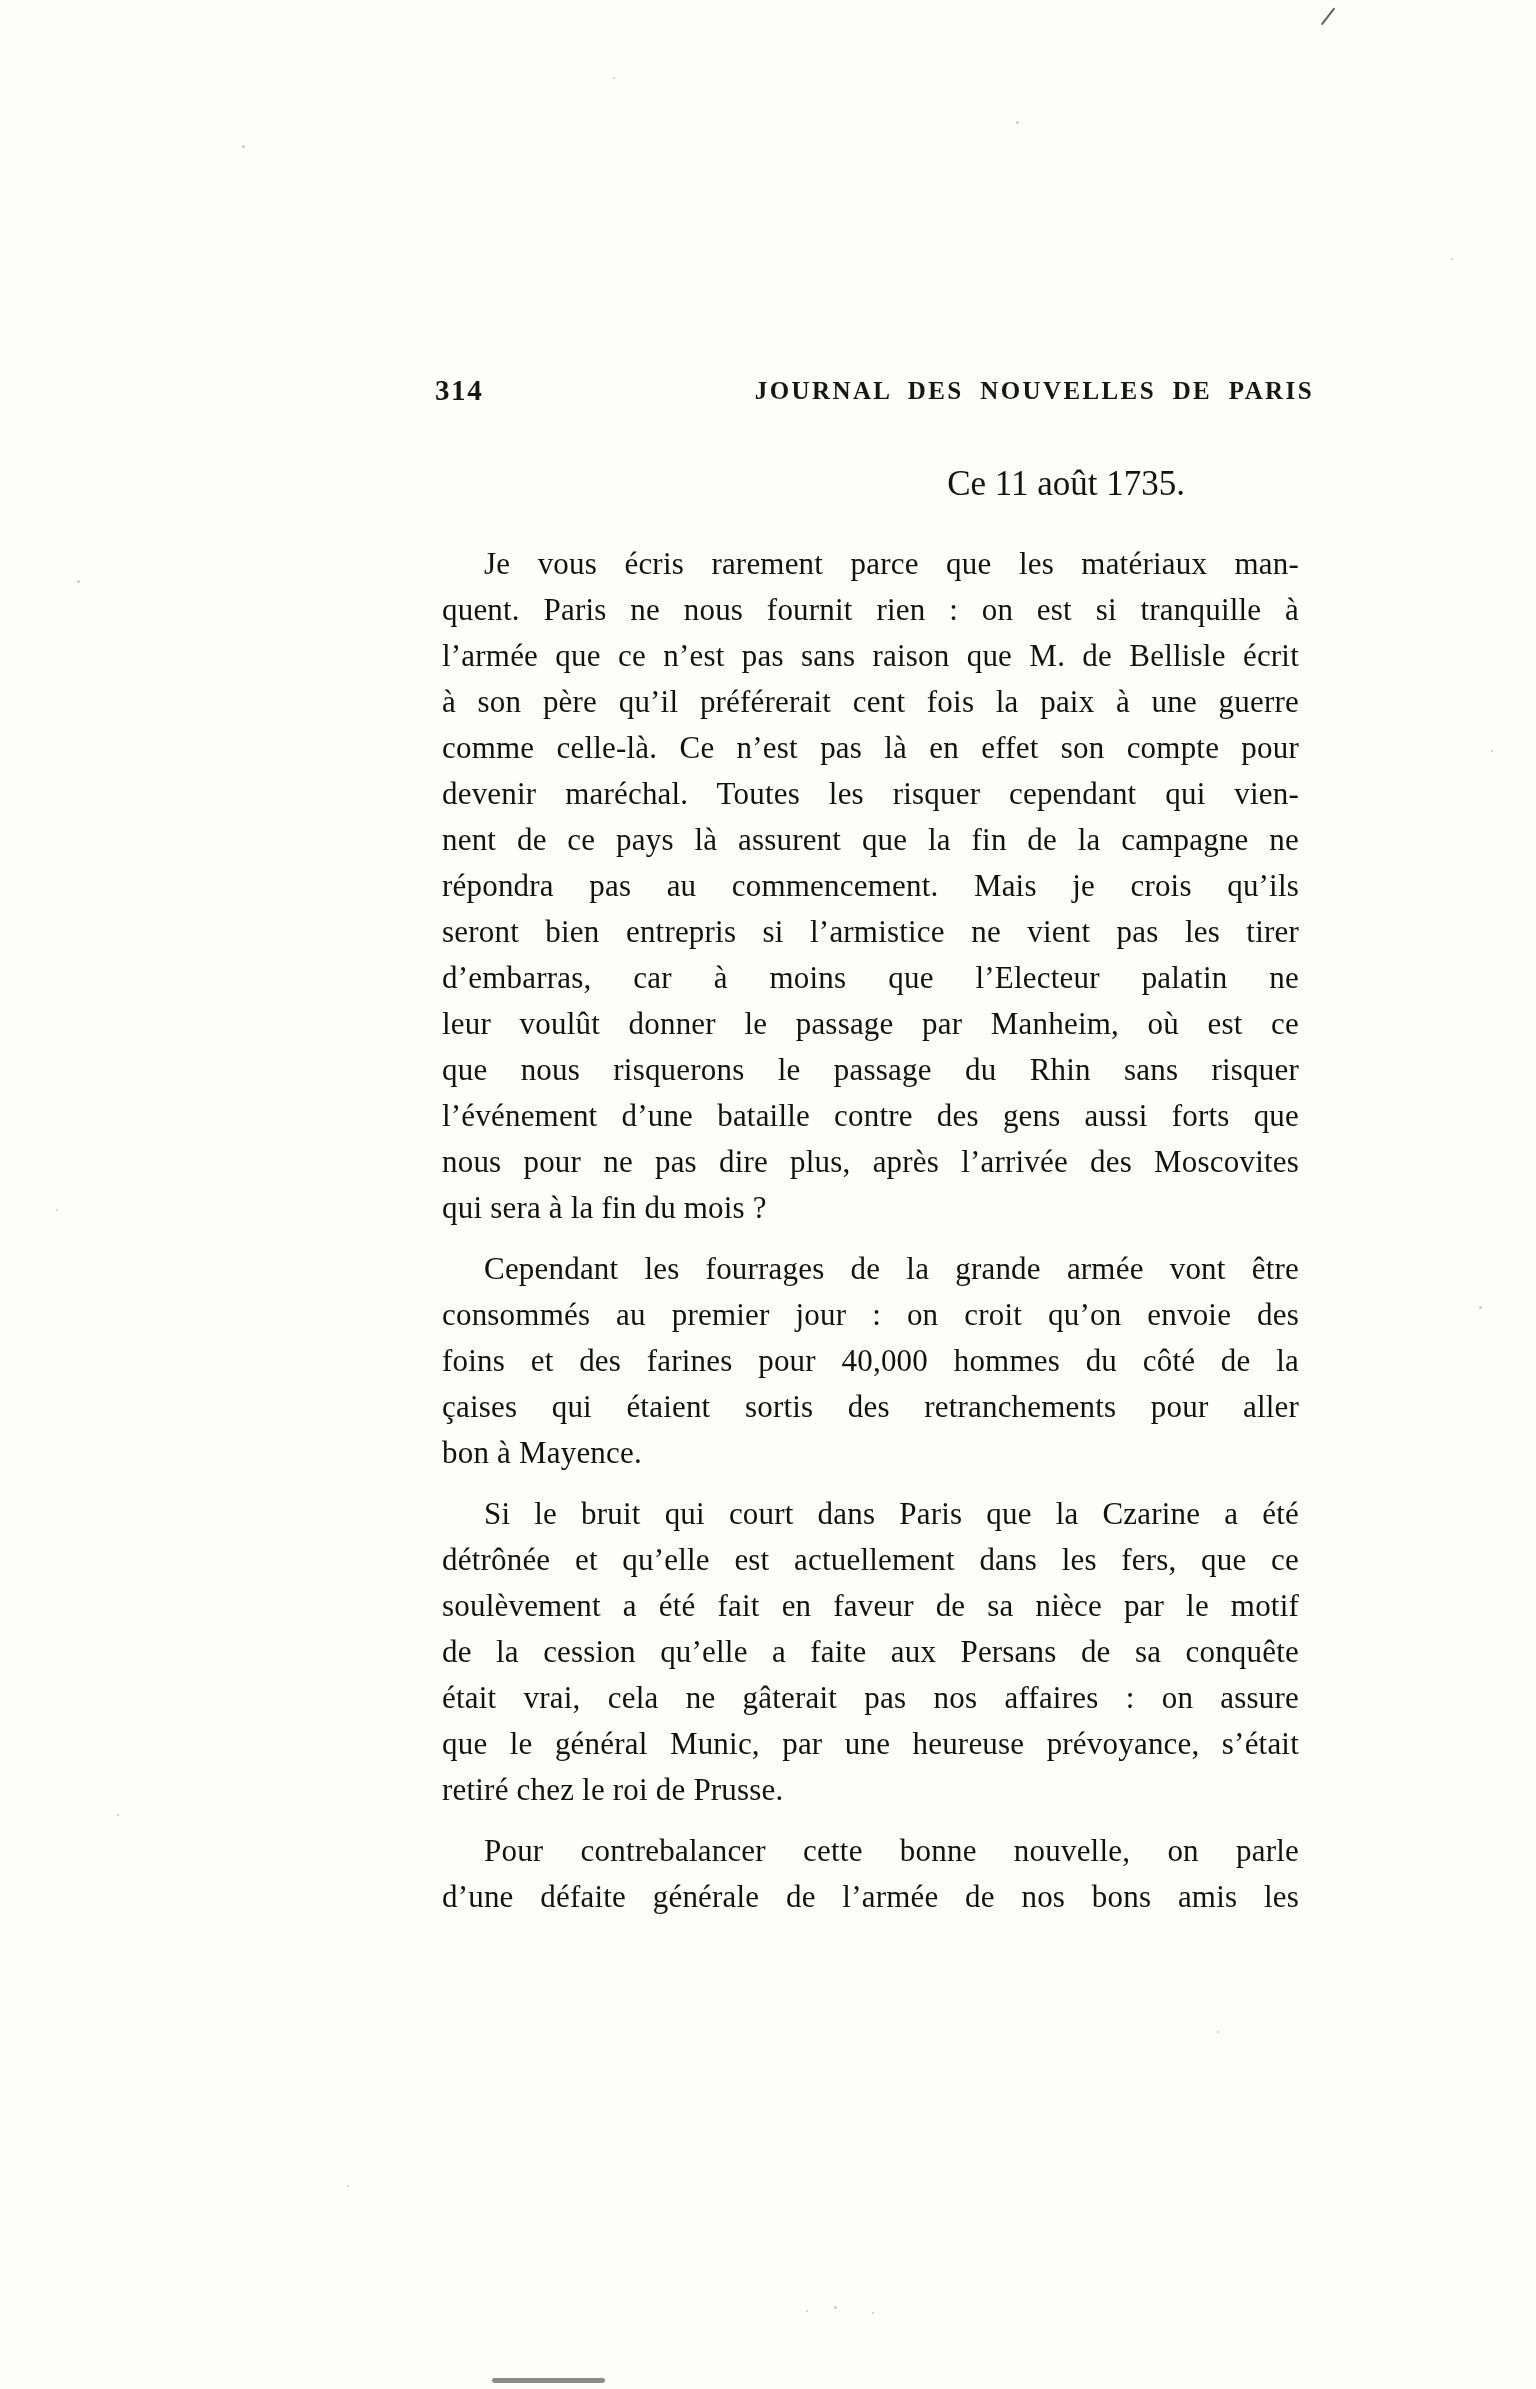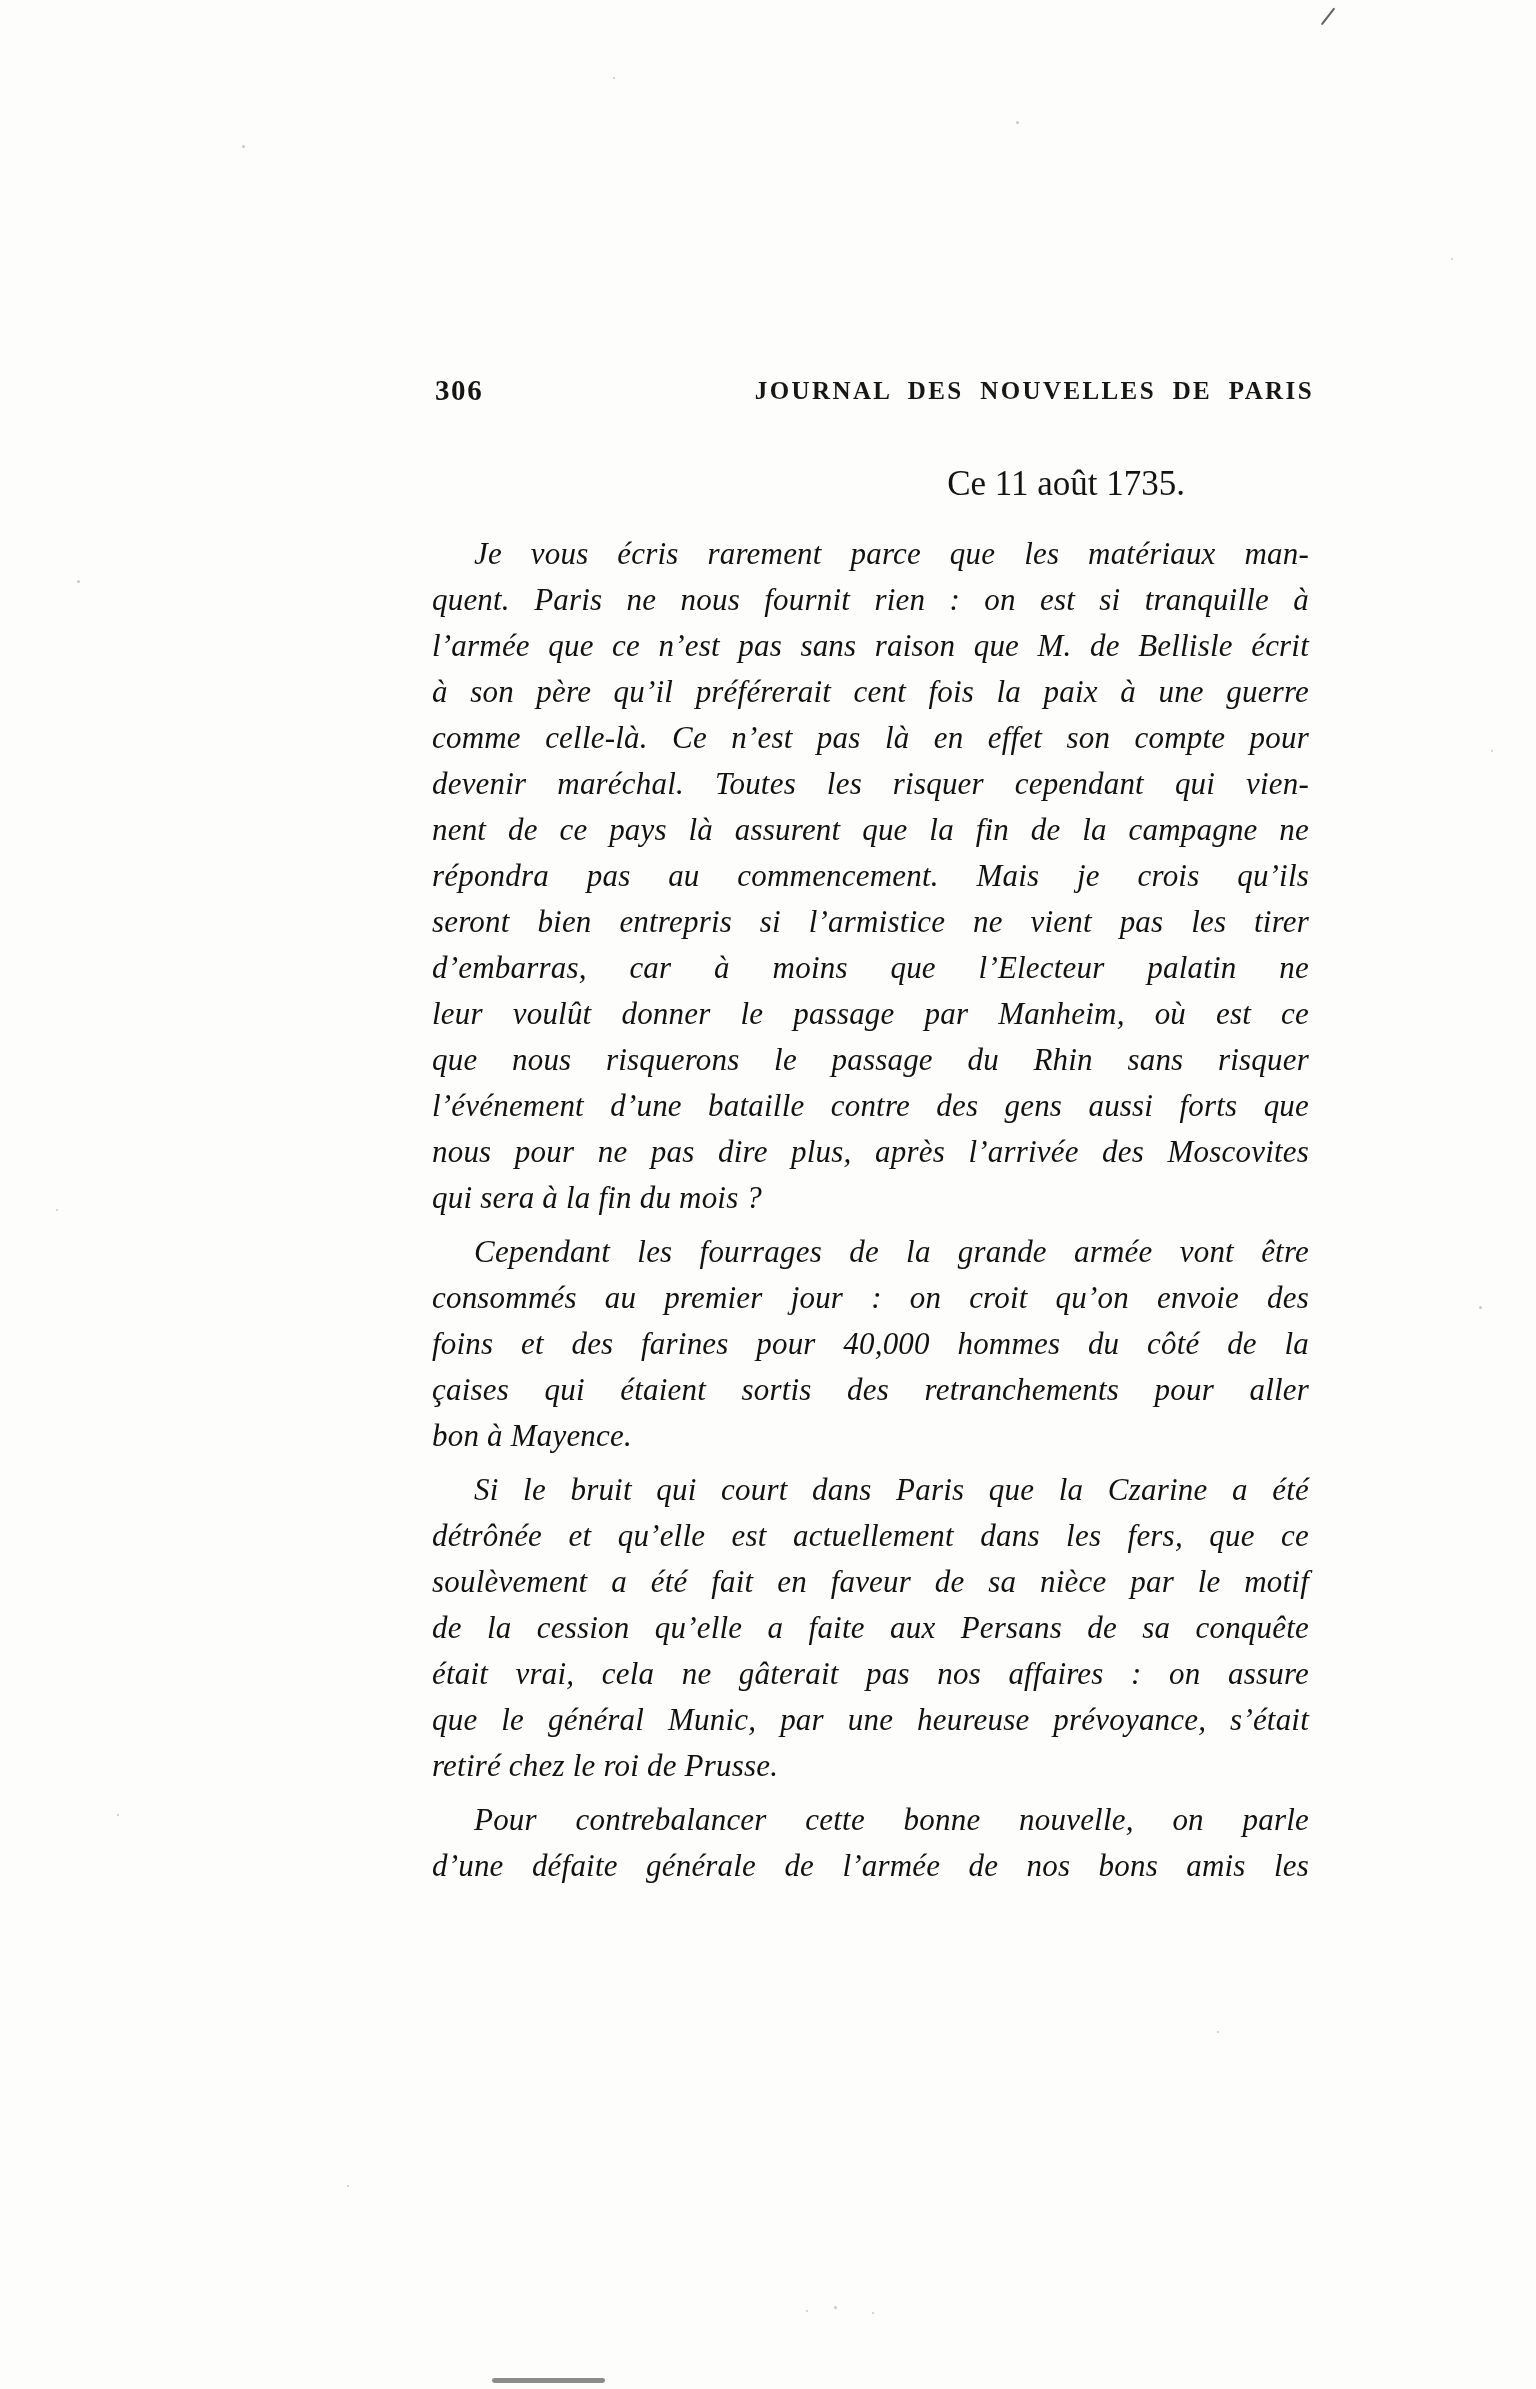--- a/index.html
+++ b/index.html
@@ -61,23 +61,22 @@
   }
 
   
   .body-text {
     position: absolute;
     top: 526px;
     left: 427px;
     width: 887px;
   }
   .para {
-    margin: 5px;
+    margin: 15px;
     padding: 0;
-    font-style: italic;
   }
   .para + .para {
     margin-top: 8px;
   }
   .line {
     display: block;
     white-space: nowrap;
     font-size: 31px;
     line-height: 46px;
     letter-spacing: 0.2px;
@@ -117,21 +116,21 @@
     opacity: 0.55;
     border-radius: 2.4px;
   }
 </style>
 </head>
 <body>
 
 <div class="page">
 
   <header class="page-header">
-    <span class="page-number">306</span>
+    <span class="page-number">314</span>
     <span class="running-title">JOURNAL DES NOUVELLES DE PARIS</span>
   </header>
 
   <div class="dateline">Ce 11 août 1735.</div>
 
   <main class="body-text">
 
   <p class="para">
         <span class="line first">Je vous écris rarement parce que les matériaux man-</span>
         <span class="line">quent. Paris ne nous fournit rien : on est si tranquille à</span>

